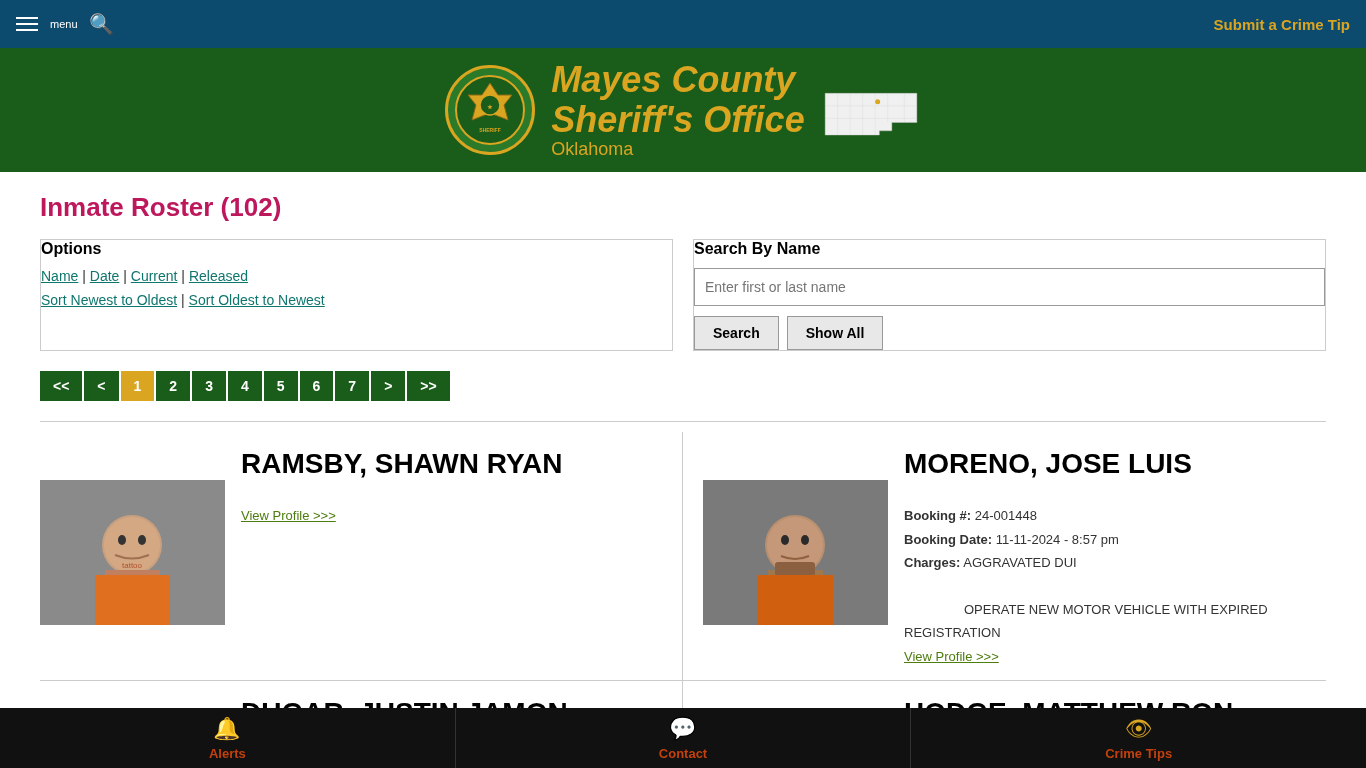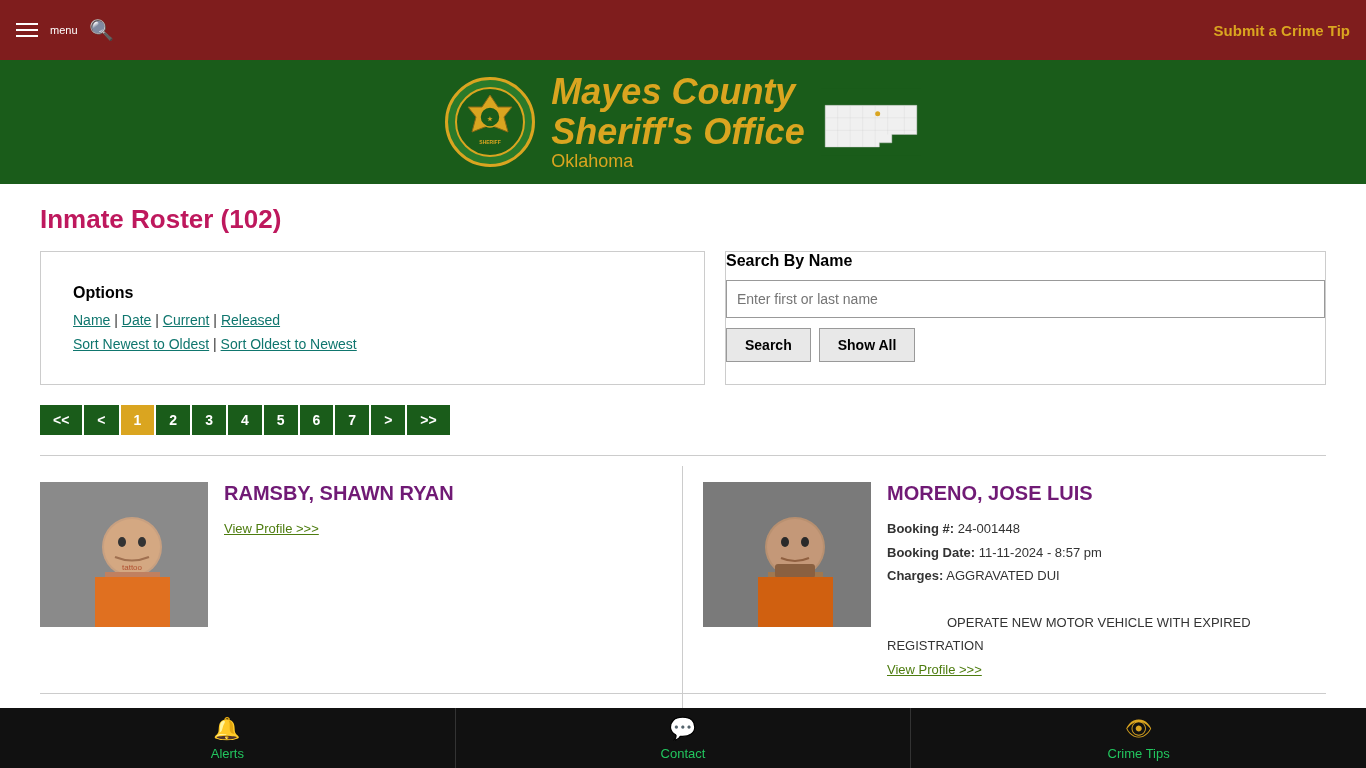--- a/index.html
+++ b/index.html
@@ -1,26 +1,26 @@
 <!DOCTYPE html>
 <html><head>
   <meta charset="utf-8">
   <style>
     * { margin: 0; padding: 0; box-sizing: border-box; }
     body { font-family: Arial, sans-serif; background: #fff; font-size: 14px; }
 
     
     .top-nav {
-      background: #7f1d1d;
+      background: #0c4a6e;
       color: #fff;
       display: flex;
       align-items: center;
       justify-content: space-between;
       padding: 8px 16px;
-      height: 60px;
+      height: 48px;
     }
     .top-nav-left { display: flex; align-items: center; gap: 12px; cursor: pointer; }
     .hamburger { display: flex; flex-direction: column; gap: 4px; }
     .hamburger span { display: block; width: 22px; height: 2px; background: #fff; }
     .menu-label { font-size: 11px; color: #fff; }
     .search-icon-top { font-size: 20px; color: #fff; cursor: pointer; }
     .crime-tip-link { color: #DAA520; font-weight: bold; font-size: 15px; text-decoration: none; cursor: pointer; }
 
     
     .site-header {
@@ -78,21 +78,21 @@
     .page-title { font-size: 26px; font-weight: bold; color: #be185d; margin-bottom: 16px; }
 
     .options-search-row {
       display: flex;
       gap: 20px;
       margin-bottom: 20px;
     }
 
     .options-box {
       border: 1px solid #ccc;
-      padding: 32px;
+      padding: 0;
       flex: 1;
       max-width: 680px;
     }
     .options-box h3 { font-size: 16px; font-weight: bold; margin-bottom: 10px; }
     .options-links { margin-bottom: 8px; }
     .options-links a, .sort-links a {
       color: #0f766e;
       text-decoration: underline;
       cursor: pointer;
       font-size: 14px;
@@ -145,42 +145,43 @@
     .inmate-grid { display: grid; grid-template-columns: 1fr 1fr; gap: 0; }
     .inmate-card {
       display: flex;
       gap: 16px;
       padding: 16px 0;
       border-bottom: 1px solid #ccc;
     }
     .inmate-card:nth-child(odd) { padding-right: 20px; border-right: 1px solid #ccc; }
     .inmate-card:nth-child(even) { padding-left: 20px; }
     .inmate-photo {
-      width: 168px;
+      width: 185px;
       height: 145px;
       flex-shrink: 0;
       background: #888;
       overflow: hidden;
+      margin-top: 32px;
     }
     .inmate-photo-ramsby {
       background: linear-gradient(135deg, #8a8a8a 0%, #5a5a5a 100%);
       position: relative;
     }
     .inmate-photo-moreno {
       background: linear-gradient(135deg, #7a7a7a 0%, #4a4a4a 100%);
       position: relative;
     }
     .inmate-photo-dugar {
       background: linear-gradient(135deg, #888 0%, #555 100%);
     }
     .inmate-photo-hodge {
       background: linear-gradient(135deg, #999 0%, #666 100%);
     }
     .inmate-details { flex: 1; }
-    .inmate-name { font-size: 20px; font-weight: bold; color: #701a75; margin-bottom: 12px; }
+    .inmate-name { font-size: 28px; font-weight: bold; color: #000000; margin-bottom: 24px; }
     .inmate-info { font-size: 13px; color: #333; line-height: 1.8; }
     .inmate-info .label { font-weight: bold; }
     .view-profile {
       color: #4d7c0f;
       text-decoration: underline;
       cursor: pointer;
       font-size: 13px;
       display: inline-block;
       margin-top: 4px;
     }
@@ -202,21 +203,21 @@
       flex-direction: column;
       align-items: center;
       justify-content: center;
       gap: 4px;
       cursor: pointer;
       border-right: 1px solid #333;
       text-decoration: none;
     }
     .bottom-nav-item:last-child { border-right: none; }
     .bottom-nav-icon { font-size: 22px; color: #DAA520; }
-    .bottom-nav-label { font-size: 13px; color: #22c55e; font-weight: normal; }
+    .bottom-nav-label { font-size: 13px; color: #c2410c; font-weight: bold; }
 
     body { padding-bottom: 60px; }
   </style>
 </head>
 <body>
 
 <nav class="top-nav">
   <div class="top-nav-left">
     <div class="hamburger">
       <span></span>

